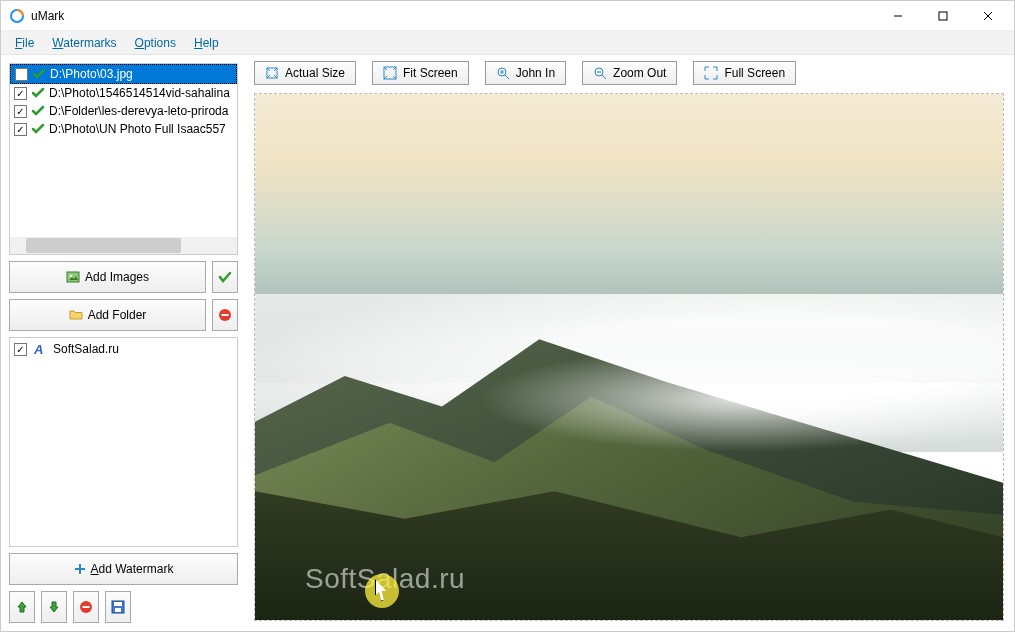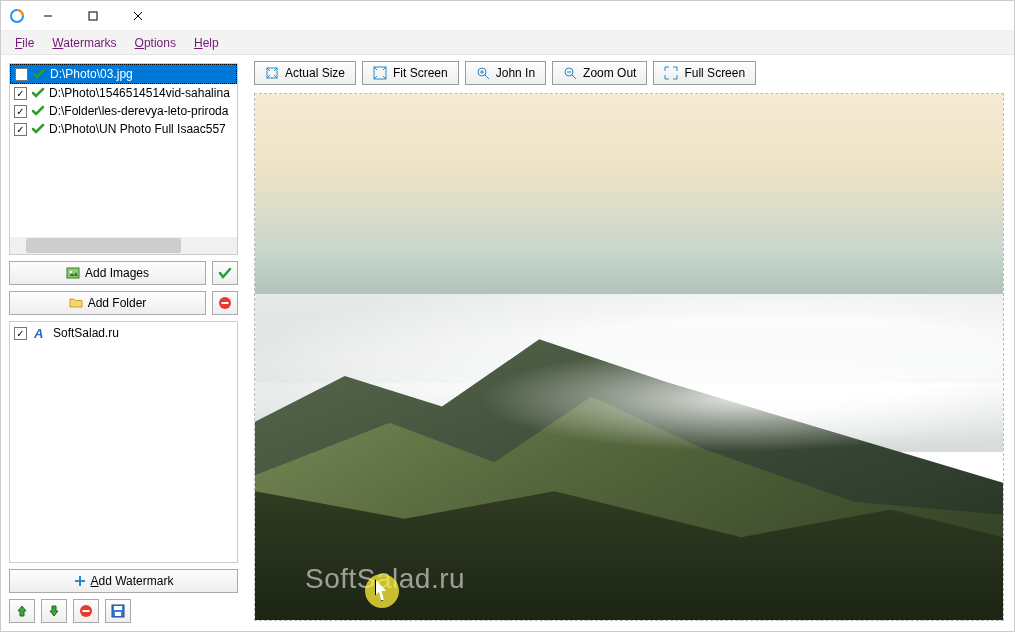--- a/index.html
+++ b/index.html
@@ -1,41 +1,41 @@
 <!DOCTYPE html>
 <html><head>
 <meta charset="utf-8">
 <style>
   * { box-sizing: border-box; margin: 0; padding: 0; font-family: "Segoe UI", Tahoma, sans-serif; }
   body { width: 1015px; height: 632px; background: #fff; overflow: hidden; border: 1px solid #ccc; }
   .titlebar { height: 30px; display: flex; align-items: center; padding: 0 4px 0 8px; background: #fff; border-bottom: 1px solid #eee; }
   .titlebar .title { font-size: 12px; color: #000; margin-left: 6px; flex: 1; }
   .win-btn { width: 45px; height: 30px; display: flex; align-items: center; justify-content: center; font-size: 12px; }
   .menubar { height: 24px; background: #f3f3f3; border-bottom: 1px solid #e5e5e5; display: flex; align-items: center; padding-left: 6px; gap: 2px; }
-  .menu-item { font-size: 12px; color: #701a75; padding: 2px 8px; }
+  .menu-item { font-size: 12px; color: #0369a1; padding: 2px 8px; }
   .mnemonic { text-decoration: underline; }
   .content { display: flex; height: calc(100% - 54px); }
   .sidebar { width: 245px; padding: 8px; display: flex; flex-direction: column; gap: 6px; }
   .file-list { border: 1px solid #ccc; background: #fff; height: 192px; display: flex; flex-direction: column; }
   .file-items { flex: 1; overflow: hidden; }
   .file-row { display: flex; align-items: center; padding: 2px 4px; font-size: 12px; white-space: nowrap; gap: 4px; }
   .file-row.sel { background: #0078d7; color: #fff; border: 1px dotted #000; }
   .file-row .check { width: 13px; height: 13px; border: 1px solid #777; background: #fff; display: flex; align-items: center; justify-content: center; font-size: 10px; }
   .file-row svg { flex-shrink: 0; }
   .hscroll { height: 17px; background: #f0f0f0; display: flex; align-items: center; }
   .hscroll .thumb { height: 15px; width: 155px; margin-left: 16px; background: #cdcdcd; border-radius: 2px; }
   .button-row { display: flex; gap: 6px; }
-  .btn { height: 24px; background: linear-gradient(#fdfdfd,#eee); border: 1px solid #aaa; font-size: 12px; display: flex; align-items: center; justify-content: center; gap: 5px; cursor: default; }
+  .btn { height: 32px; background: linear-gradient(#fdfdfd,#eee); border: 1px solid #aaa; font-size: 12px; display: flex; align-items: center; justify-content: center; gap: 5px; cursor: default; }
   .btn-wide { flex: 1; }
   .btn-sq { width: 26px; }
   .watermark-list { border: 1px solid #ccc; background: #fff; flex: 1; }
   .wm-row { display: flex; align-items: center; padding: 4px; font-size: 12px; gap: 6px; }
   .wm-row .check { width: 13px; height: 13px; border: 1px solid #777; background: #fff; display: flex; align-items: center; justify-content: center; font-size: 10px; }
   .icon-row { display: flex; gap: 6px; }
-  .toolbar { height: 38px; padding: 6px 8px; display: flex; gap: 6px; }
+  .toolbar { height: 38px; padding: 6px 8px; display: flex; gap: 16px; }
   .tool-btn { height: 24px; padding: 0 10px; background: linear-gradient(#fdfdfd,#eee); border: 1px solid #9a9a9a; font-size: 12px; display: flex; align-items: center; gap: 6px; }
   .main { flex: 1; display: flex; flex-direction: column; }
   .preview { flex: 1; margin: 0 10px 10px 8px; border: 1px dashed #bbb; position: relative; overflow: hidden; }
   .scene { position: absolute; inset: 0; }
   .sky { position:absolute; left:0; right:0; top:0; height:55%; background: linear-gradient(#f5ead4 0%, #f0e3c5 25%, #c7d6cc 55%, #879a99 100%); }
   .clouds { position:absolute; left:0; right:0; top:38%; height:30%; background: radial-gradient(ellipse at 70% 40%, #fff 0%, #fff 30%, rgba(255,255,255,0) 70%), radial-gradient(ellipse at 30% 55%, #f5f5f5 0%, rgba(255,255,255,0) 60%), linear-gradient(#e9ecea, #d3dbd8); opacity:0.95; }
   .mtn-back { position:absolute; left:0; right:0; bottom:0; height:58%; background: linear-gradient(160deg,#5b6b4e, #3c4b38 50%, #1f2d1f); clip-path: polygon(0 35%, 12% 20%, 25% 30%, 38% 8%, 55% 22%, 100% 55%, 100% 100%, 0 100%); }
   .mtn-mid { position:absolute; left:0; right:0; bottom:0; height:50%; background: linear-gradient(150deg,#7e8f5a 0%, #56683d 40%, #2d3a22); clip-path: polygon(0 45%, 18% 25%, 32% 40%, 45% 15%, 60% 35%, 80% 55%, 100% 60%, 100% 100%, 0 100%); }
   .mtn-front { position:absolute; left:0; right:0; bottom:0; height:35%; background: linear-gradient(#3a4628,#1c2414); clip-path: polygon(0 30%, 20% 45%, 40% 30%, 65% 55%, 85% 40%, 100% 55%, 100% 100%, 0 100%); }
   .fog { position:absolute; left:30%; right:0; top:48%; height:20%; background: radial-gradient(ellipse at center, rgba(255,255,255,0.85) 0%, rgba(255,255,255,0) 70%); }
@@ -45,20 +45,21 @@
   svg { display: block; }
 </style>
 </head>
 <body>
 
 <div class="titlebar">
   <svg width="16" height="16" viewBox="0 0 16 16">
       <circle cx="8" cy="8" r="6" fill="none" stroke="#1e90ff" stroke-width="2"></circle>
       <path d="M8 2 A6 6 0 0 1 14 8" stroke="#ff8c00" stroke-width="2" fill="none"></path>
     </svg>
+  <span class="title">uMark</span>
   <div class="win-btn">
       <svg width="10" height="10">
         <line x1="1" y1="5" x2="9" y2="5" stroke="#000"></line>
       </svg>
     </div>
   <div class="win-btn">
       <svg width="10" height="10">
         <rect x="1" y="1" width="8" height="8" fill="none" stroke="#000"></rect>
       </svg>
     </div>

